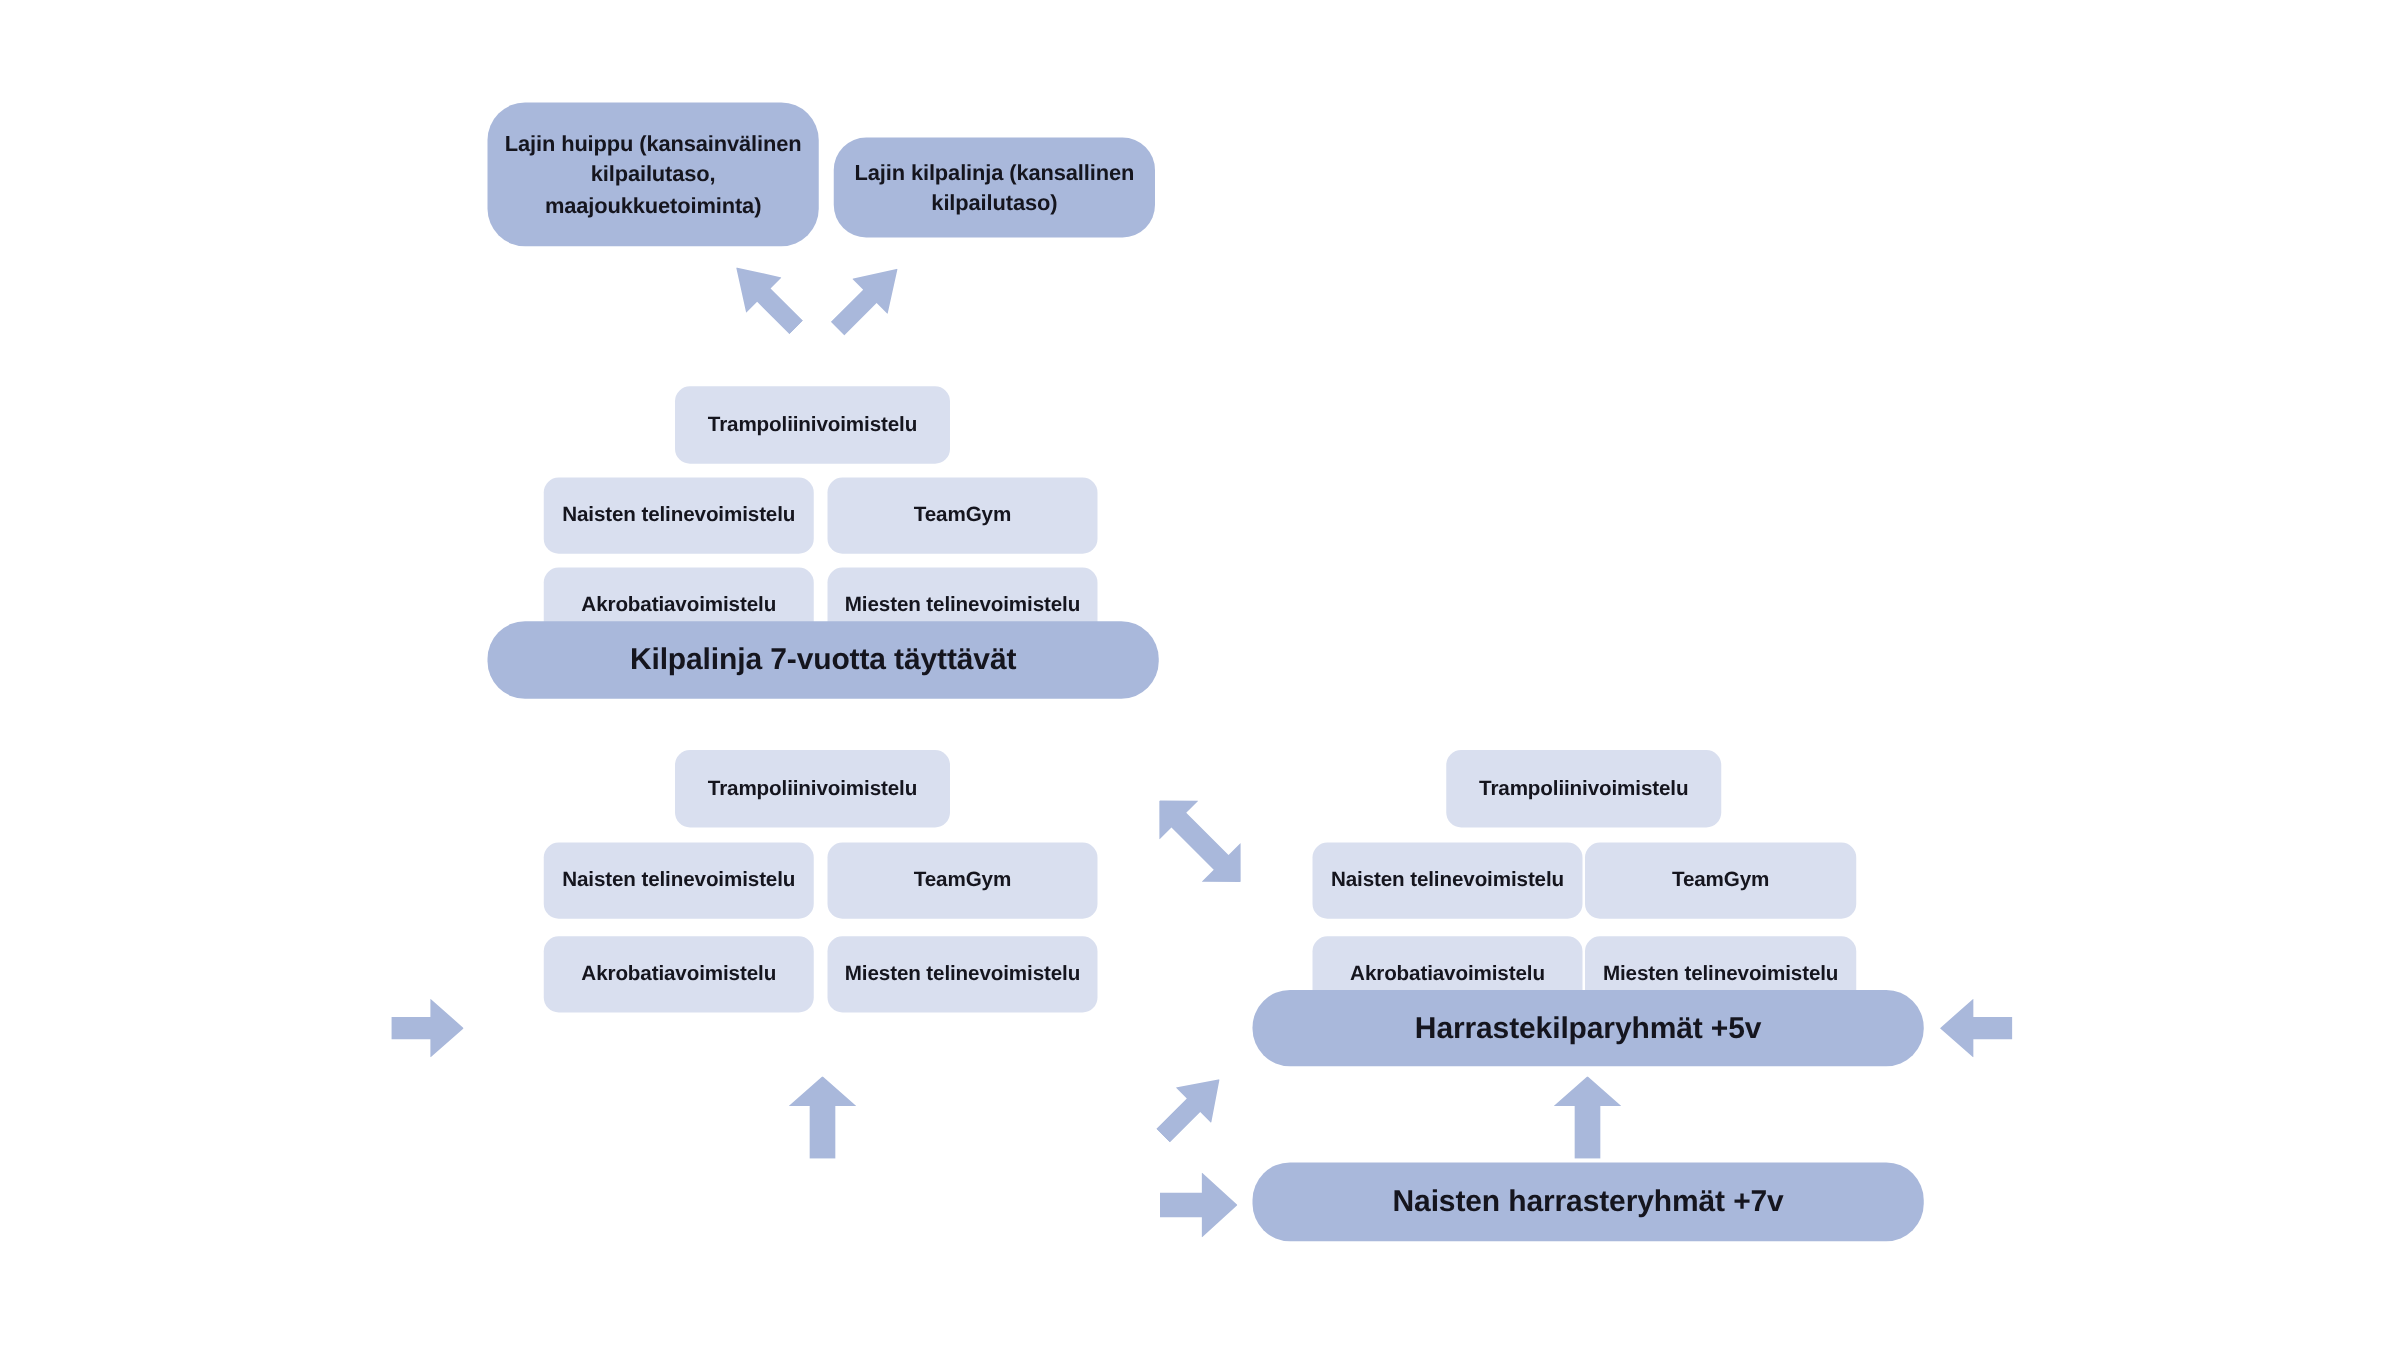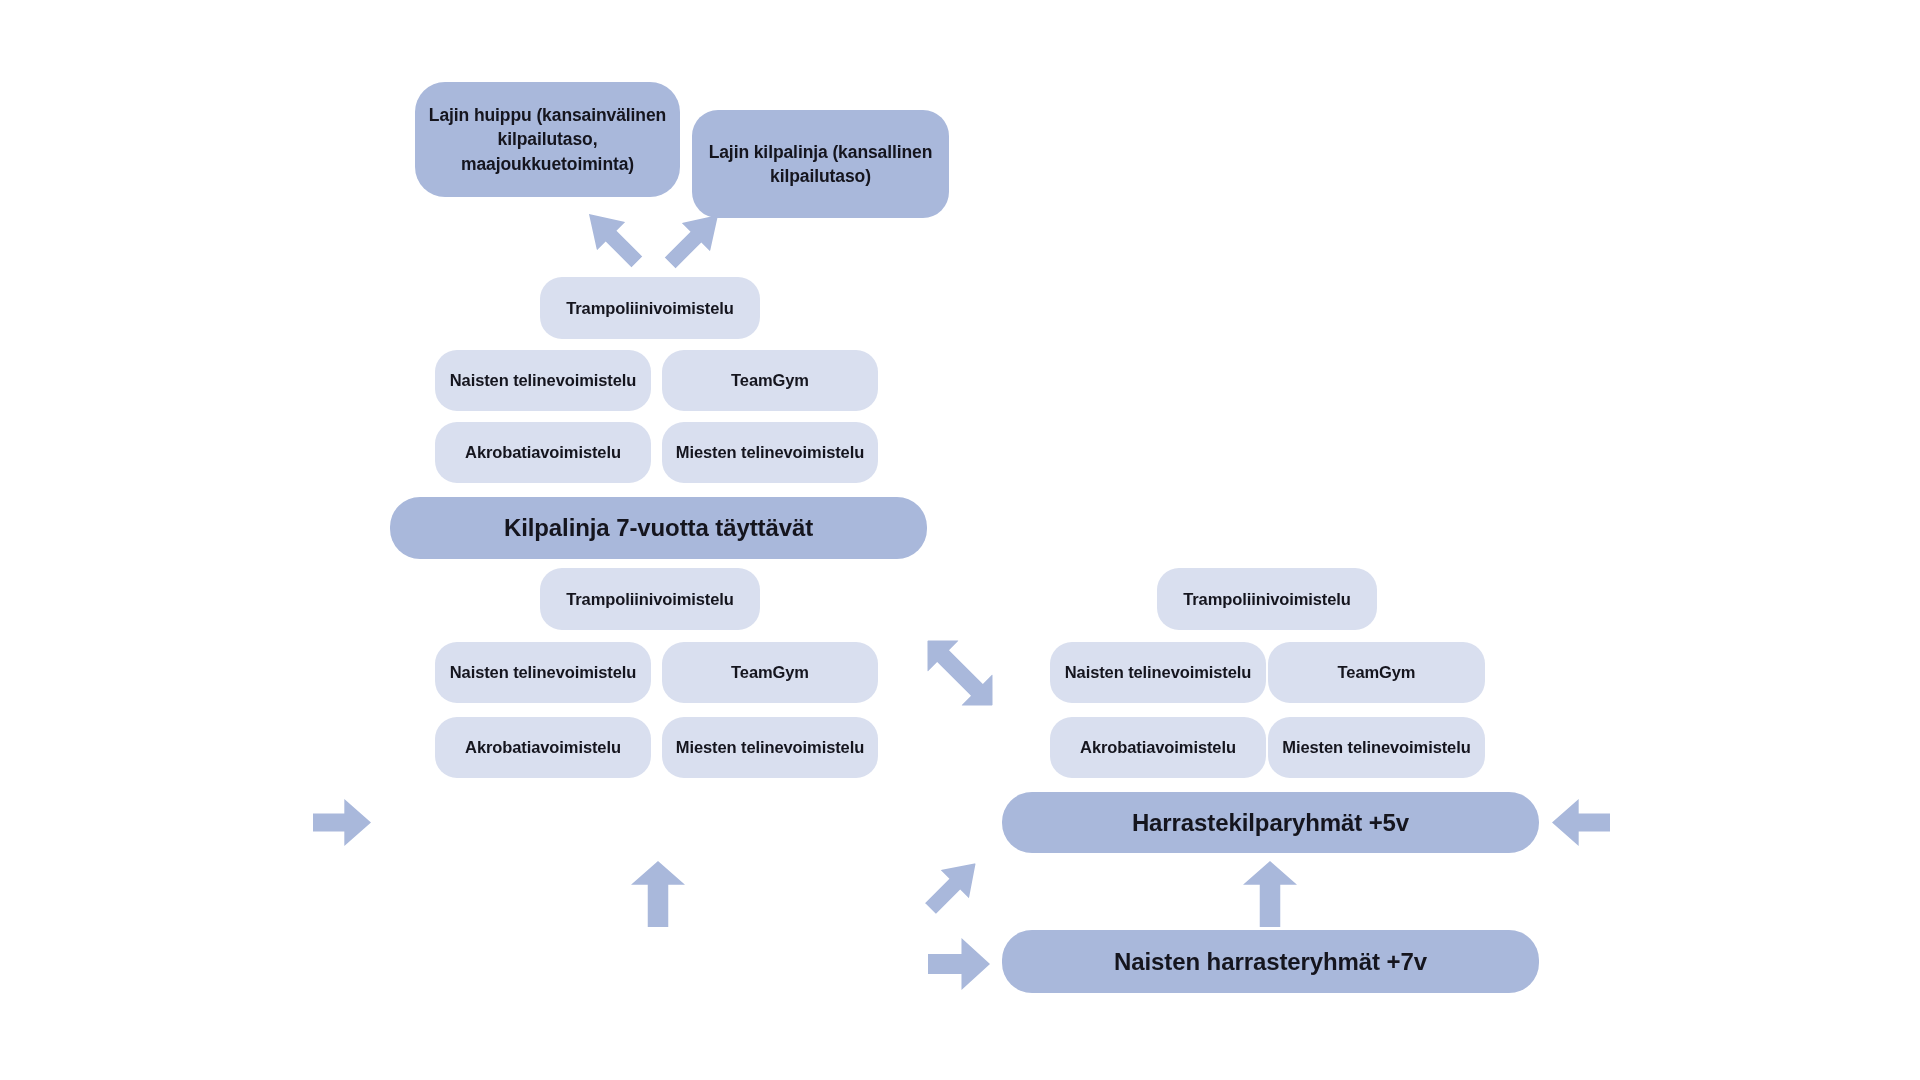--- a/index.html
+++ b/index.html
@@ -11,36 +11,36 @@
   html,body{margin:0;padding:0;background:var(--bg);}
   #canvas{
     position:relative;width:1920px;height:1080px;background:var(--bg);
     font-family:"Liberation Sans",sans-serif;overflow:hidden;
   }
   .node{
     position:absolute;display:flex;align-items:center;justify-content:center;
     text-align:center;font-weight:700;color:var(--text);
     letter-spacing:-0.1px;box-sizing:border-box;padding:6px 10px;
   }
-  .node.primary{background:var(--primary);margin-left:25px;}
-  .node.light{background:var(--light);border-radius:22px;font-size:16.5px;}
+  .node.primary{background:var(--primary);}
+  .node.light{background:var(--light);border-radius:12px;font-size:16.5px;margin-top:32px;}
   .node.bar{background:var(--primary);border-radius:30px;font-size:24px;}
   .node.topbox{border-radius:30px;font-size:17.5px;line-height:1.38;}
   .arrow{position:absolute;background:var(--primary);}
   .arrow.right{clip-path:polygon(0 31%,54% 31%,54% 0,100% 50%,54% 100%,54% 69%,0 69%);}
   .arrow.up{clip-path:polygon(31% 100%,31% 36%,0 36%,50% 0,100% 36%,69% 36%,69% 100%);}
   .arrow.double{clip-path:polygon(0 50%,24% 0,24% 31%,76% 31%,76% 0,100% 50%,76% 100%,76% 69%,24% 69%,24% 100%);}
 </style>
 </head>
 <body>
 
 <div id="canvas">
 
   <div class="node primary topbox" style="left:390px;top:82px;width:265px;height:115px;">Lajin huippu (kansainvälinen kilpailutaso, maajoukkuetoiminta)</div>
-  <div class="node primary topbox" style="left:667px;top:110px;width:257px;height:108px;border-radius:26px;">Lajin kilpalinja (kansallinen kilpailutaso)</div>
+  <div class="node primary topbox" style="left:667px;top:110px;width:257px;height:80px;border-radius:26px;">Lajin kilpalinja (kansallinen kilpailutaso)</div>
 
   <div class="arrow right" style="left:579px;top:218px;width:68px;height:40px;transform:rotate(-135deg);"></div>
   <div class="arrow right" style="left:660px;top:219px;width:68px;height:40px;transform:rotate(-45deg);"></div>
 
   <div class="node light" style="left:540px;top:277px;width:220px;height:62px;">Trampoliinivoimistelu</div>
   <div class="node light" style="left:435px;top:350px;width:216px;height:61px;">Naisten telinevoimistelu</div>
   <div class="node light" style="left:662px;top:350px;width:216px;height:61px;">TeamGym</div>
   <div class="node light" style="left:435px;top:422px;width:216px;height:61px;">Akrobatiavoimistelu</div>
   <div class="node light" style="left:662px;top:422px;width:216px;height:61px;">Miesten telinevoimistelu</div>
   <div class="node bar" style="left:390px;top:497px;width:537px;height:62px;">Kilpalinja 7-vuotta täyttävät</div>

